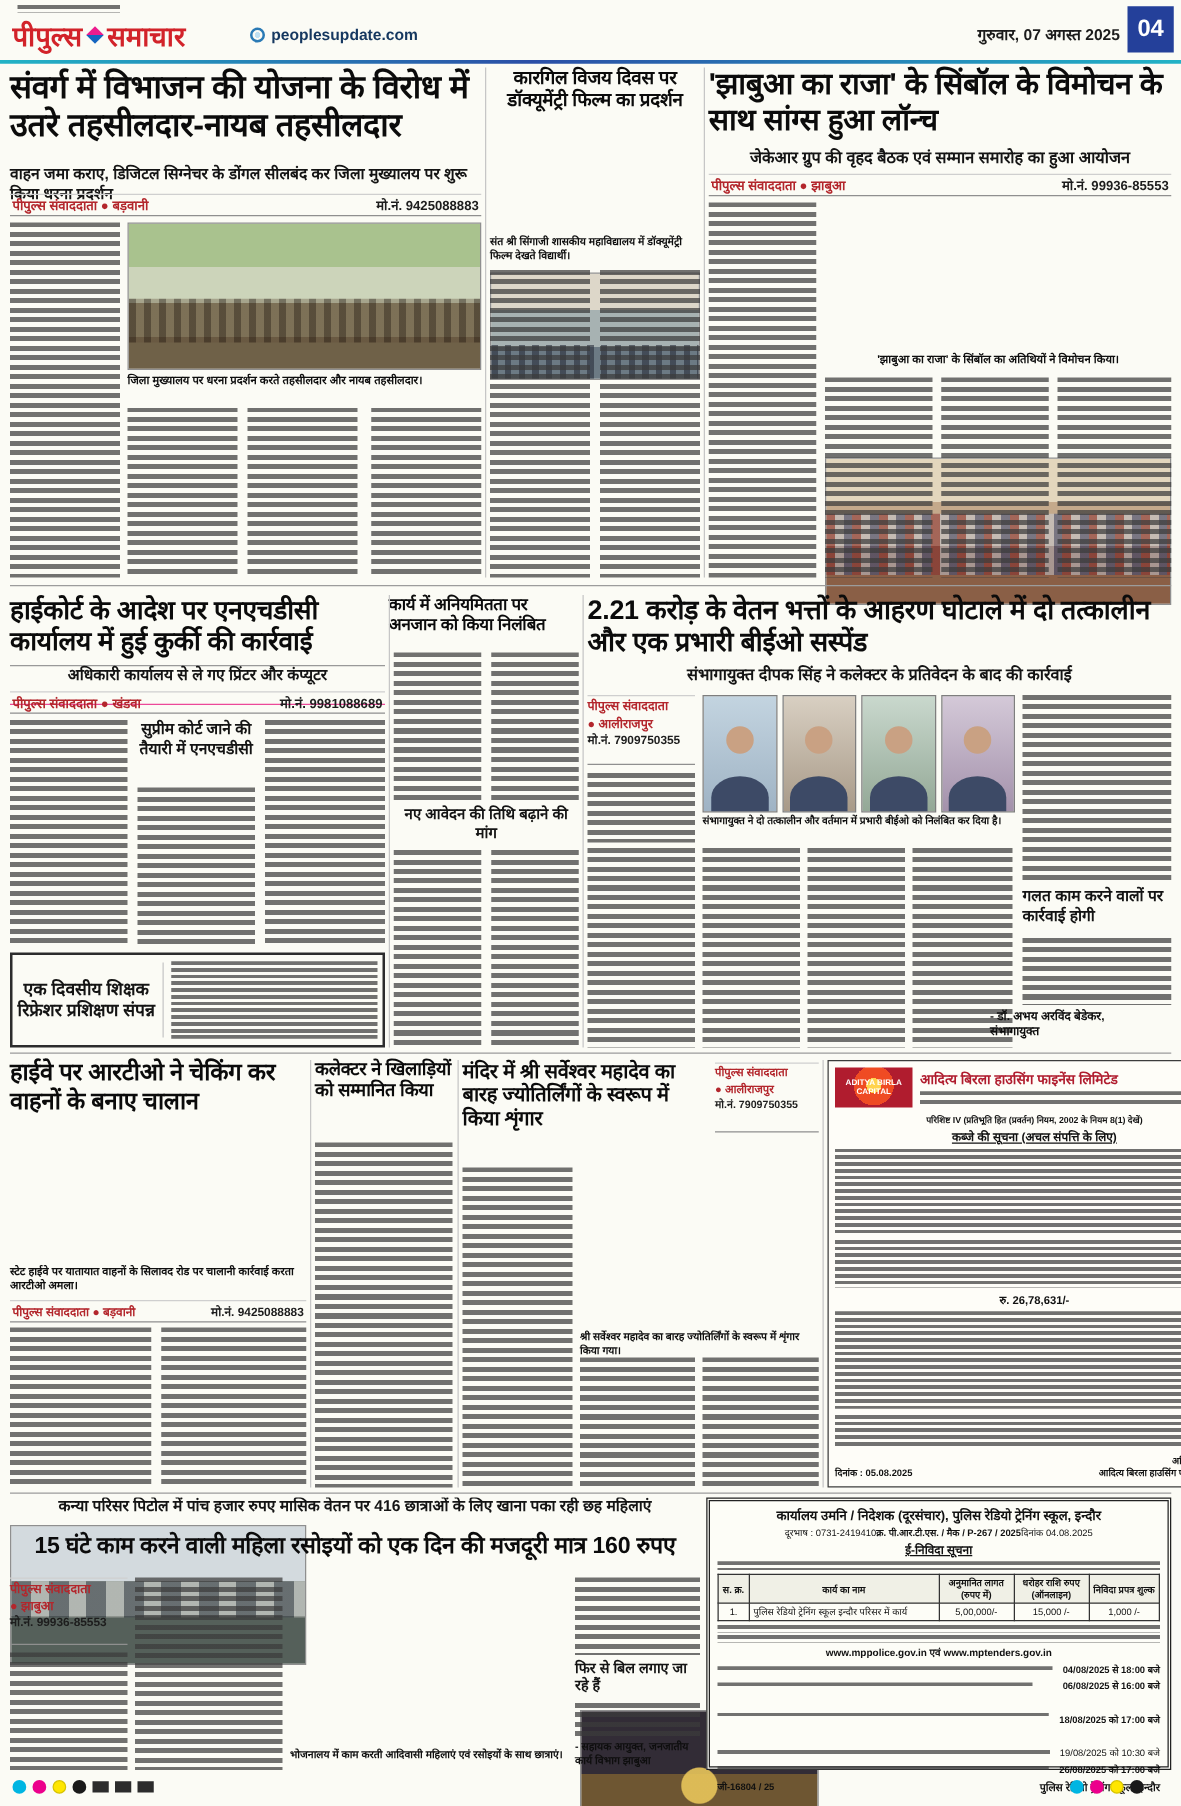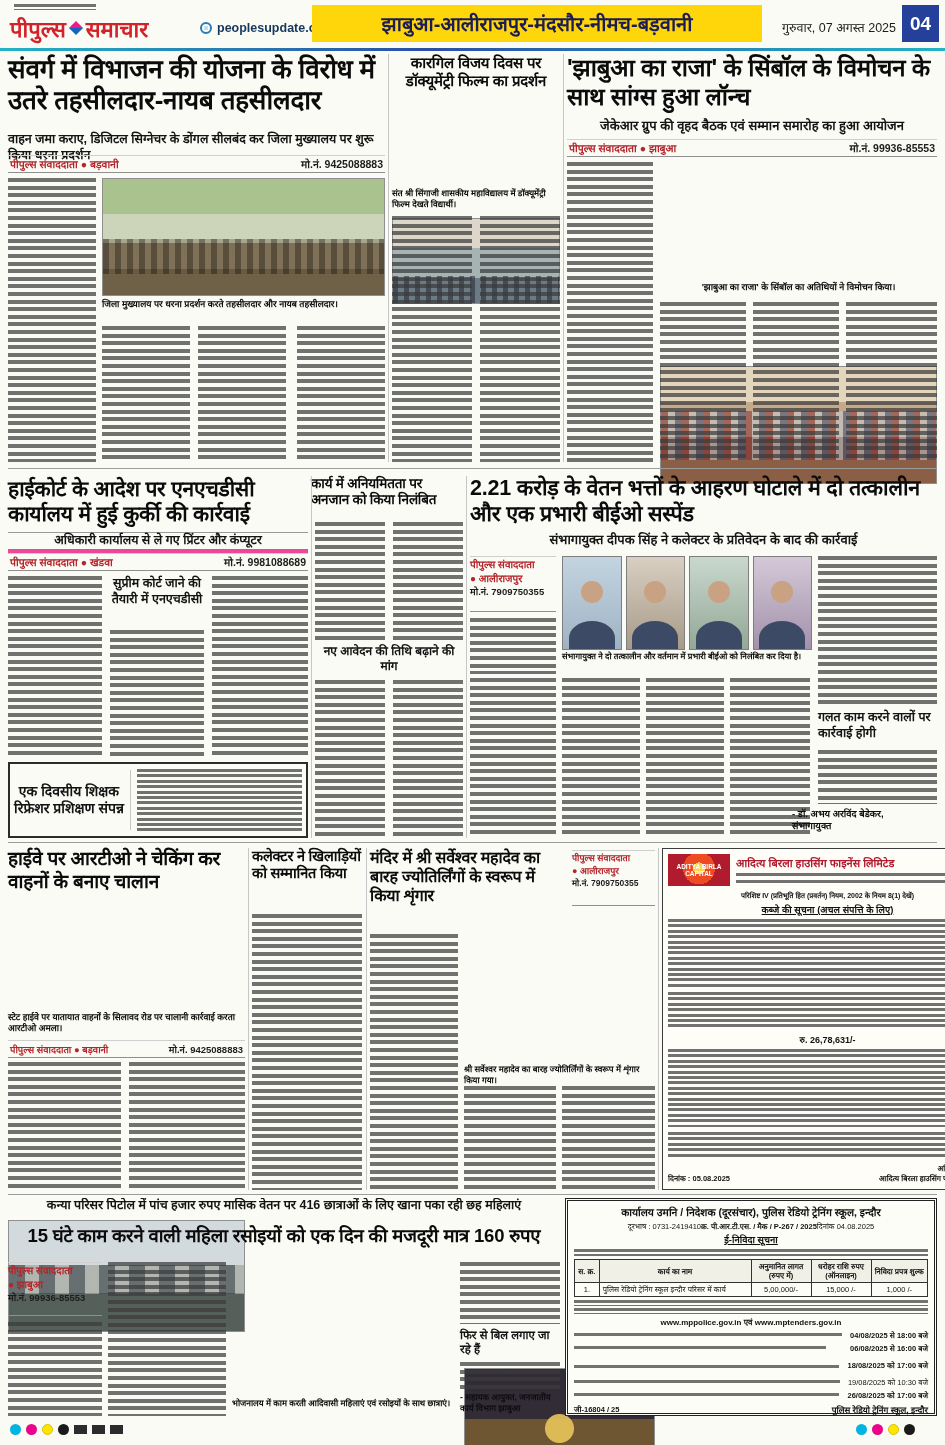--- a/index.html
+++ b/index.html
@@ -20,21 +20,21 @@
   .photo{border:1px solid #8f8f8f;position:relative;overflow:hidden}
   .band{position:absolute;left:0;right:0}
   .vr{width:1px;background:#c6c6c6}
   .hr{height:1px;background:#9c9c9c}
   
   .logo{display:flex;align-items:center;gap:5px;font-weight:bold;font-size:22px;color:#d2232a;white-space:nowrap}
   .diamond{width:10px;height:10px;transform:rotate(45deg);background:linear-gradient(135deg,#ec1c8d 50%,#1565c0 50%);flex:0 0 auto}
   .site{display:flex;align-items:center;gap:5px;font-size:12.5px;font-weight:bold;color:#15375f;white-space:nowrap}
   .globe{width:12px;height:12px;border-radius:50%;border:2px solid #2a7ab5;background:radial-gradient(circle,#bfe0f2 38%,rgba(0,0,0,0) 40%);flex:0 0 auto}
   .bandY{background:#ffd60a;display:flex;align-items:center;justify-content:center;font-size:20px;font-weight:bold;color:#1b1c55;white-space:nowrap}
-  .dateT{font-size:12.5px;font-weight:normal;text-align:right;color:#1c1c1c;white-space:nowrap}
+  .dateT{font-size:12.5px;font-weight:bold;text-align:right;color:#1c1c1c;white-space:nowrap}
   .pagebox{background:#24409a;color:#fff;font-weight:bold;font-size:19px;display:flex;align-items:center;justify-content:center}
   
   .ph-crowd{background:linear-gradient(180deg,#a9c28e 0 30%,#ccd4ba 30% 55%,#8d8568 55% 78%,#6f6148 78% 100%)}
   .ph-class{background:linear-gradient(180deg,#ddd7c9 0 35%,#a7b2b2 35% 70%,#6c7a84 70% 100%)}
   .ph-event{background:linear-gradient(180deg,#e3d6bd 0 30%,#c4a98b 30% 60%,#8a5f46 60% 100%)}
   .ph-road{background:linear-gradient(180deg,#d3dade 0 40%,#9aa49f 40% 65%,#55605a 65% 100%)}
   .ph-temple{background:linear-gradient(180deg,#322c36 0 40%,#6e5632 40% 75%,#caa84f 75% 100%)}
   .port{flex:1;border:1px solid #7e7e7e;position:relative;overflow:hidden}
   .port::before{content:"";position:absolute;left:50%;top:26%;width:22px;height:22px;margin-left:-11px;border-radius:50%;background:#c9a183}
   .port::after{content:"";position:absolute;left:50%;bottom:-6px;width:46px;height:34px;margin-left:-23px;border-radius:50% 50% 0 0;background:#3d4a66}
@@ -65,21 +65,20 @@
   <div class="b ft f6" style="left:14px;top:4px;width:82px;height:6px"></div>
   <div class="b logo" style="left:10px;top:13px;width:186px;height:30px">
     <span>पीपुल्स</span>
     <span class="diamond"></span>
     <span>समाचार</span>
   </div>
   <div class="b site" style="left:200px;top:20px;width:145px;height:16px">
     <span class="globe"></span>
     <span>peoplesupdate.com</span>
   </div>
-  <div class="b bandY" style="left:312px;top:5px;width:450px;height:37px">झाबुआ-आलीराजपुर-मंदसौर-नीमच-बड़वानी</div>
   <div class="b dateT" style="left:766px;top:19px;width:130px;height:16px">गुरुवार, 07 अगस्त 2025</div>
   <div class="b pagebox" style="left:902px;top:5px;width:37px;height:37px">04</div>
   <div class="b" style="left:0;top:48px;width:945px;height:3px;background:linear-gradient(90deg,#22b3c6,#2b4ea6 45%,#22b3c6)"></div>
 
   <div class="b hl" style="left:8px;top:54px;width:377px;height:76px;font-size:26px">संवर्ग में विभाजन की योजना के विरोध में उतरे तहसीलदार-नायब तहसीलदार</div>
   <div class="b sub" style="left:8px;top:132px;width:377px;height:20px;font-size:12.5px">वाहन जमा कराए, डिजिटल सिग्नेचर के डोंगल सीलबंद कर जिला मुख्यालय पर शुरू किया धरना प्रदर्शन</div>
   <div class="b byl" style="left:8px;top:155px;width:377px;height:18px">
     <span class="rep"><span>पीपुल्स संवाददाता</span> ● <span>बड़वानी</span></span>
     <span class="phn">मो.नं. 9425088883</span>
   </div>
@@ -113,21 +112,21 @@
   <div class="b cap" style="left:660px;top:282px;width:277px;height:15px;text-align:center">'झाबुआ का राजा' के सिंबॉल का अतिथियों ने विमोचन किया।</div>
   <div class="b ft" style="left:660px;top:302px;width:86px;height:160px"></div>
   <div class="b ft" style="left:753px;top:302px;width:86px;height:160px"></div>
   <div class="b ft" style="left:846px;top:302px;width:91px;height:160px"></div>
 
   <div class="b vr" style="left:388px;top:54px;height:408px"></div>
   <div class="b vr" style="left:563px;top:54px;height:408px"></div>
   <div class="b hr" style="left:8px;top:468px;width:929px"></div>
 
   <div class="b hl" style="left:8px;top:476px;width:300px;height:54px;font-size:21px">हाईकोर्ट के आदेश पर एनएचडीसी कार्यालय में हुई कुर्की की कार्रवाई</div>
-  <div class="b sub" style="left:8px;top:532px;width:300px;height:21px;font-size:12.5px;text-align:center;border-top:1px solid #999;border-bottom:4px solid #ec4899">अधिकारी कार्यालय से ले गए प्रिंटर और कंप्यूटर</div>
+  <div class="b sub" style="left:8px;top:532px;width:300px;height:32px;font-size:12.5px;text-align:center;border-top:1px solid #999;border-bottom:1px solid #ec4899">अधिकारी कार्यालय से ले गए प्रिंटर और कंप्यूटर</div>
   <div class="b byl" style="left:8px;top:553px;width:300px;height:18px">
     <span class="rep"><span>पीपुल्स संवाददाता</span> ● <span>खंडवा</span></span>
     <span class="phn">मो.नं. 9981088689</span>
   </div>
   <div class="b ft" style="left:8px;top:576px;width:94px;height:180px"></div>
   <div class="b sub" style="left:110px;top:576px;width:94px;height:50px;font-size:12.5px;text-align:center">सुप्रीम कोर्ट जाने की तैयारी में एनएचडीसी</div>
   <div class="b ft" style="left:110px;top:630px;width:94px;height:126px"></div>
   <div class="b ft" style="left:212px;top:576px;width:96px;height:180px"></div>
   <div class="b rbox" style="left:8px;top:762px;width:300px;height:76px;display:flex;align-items:center;gap:6px;padding:4px">
     <div class="sub" style="width:110px;font-size:14px;text-align:center">एक दिवसीय शिक्षक रिफ्रेशर प्रशिक्षण संपन्न</div>
@@ -280,21 +279,21 @@
     <div class="ft f6" style="height:6px;margin:2px 0"></div>
     <div style="font-size:8px;font-weight:bold;text-align:center;margin:2px 0">www.mppolice.gov.in एवं www.mptenders.gov.in</div>
     <div style="display:flex;gap:8px;align-items:center;margin:3px 0">
         <div class="ft f6" style="flex:1;height:5px"></div>
         <span style="font-weight:bold">04/08/2025 से 18:00 बजे</span>
       </div>
     <div style="display:flex;gap:24px;align-items:center;margin:3px 0">
         <div class="ft f6" style="flex:1;height:5px"></div>
         <span style="font-weight:bold">06/08/2025 से 16:00 बजे</span>
       </div>
-    <div style="display:flex;gap:8px;align-items:flex-end;margin:7px 0">
+    <div style="display:flex;gap:8px;align-items:flex-start;margin:17px 0">
         <div class="ft f6" style="flex:1;height:5px"></div>
         <span style="font-weight:bold">18/08/2025 को 17:00 बजे</span>
       </div>
     <div style="display:flex;gap:8px;align-items:center;margin:3px 0">
         <div class="ft f6" style="flex:1;height:5px"></div>
         <span style="font-weight:normal">19/08/2025 को 10:30 बजे</span>
       </div>
     <div style="display:flex;gap:8px;align-items:center;margin:3px 0">
         <div class="ft f6" style="flex:1;height:5px"></div>
         <span style="font-weight:bold">26/08/2025 को 17:00 बजे</span>

